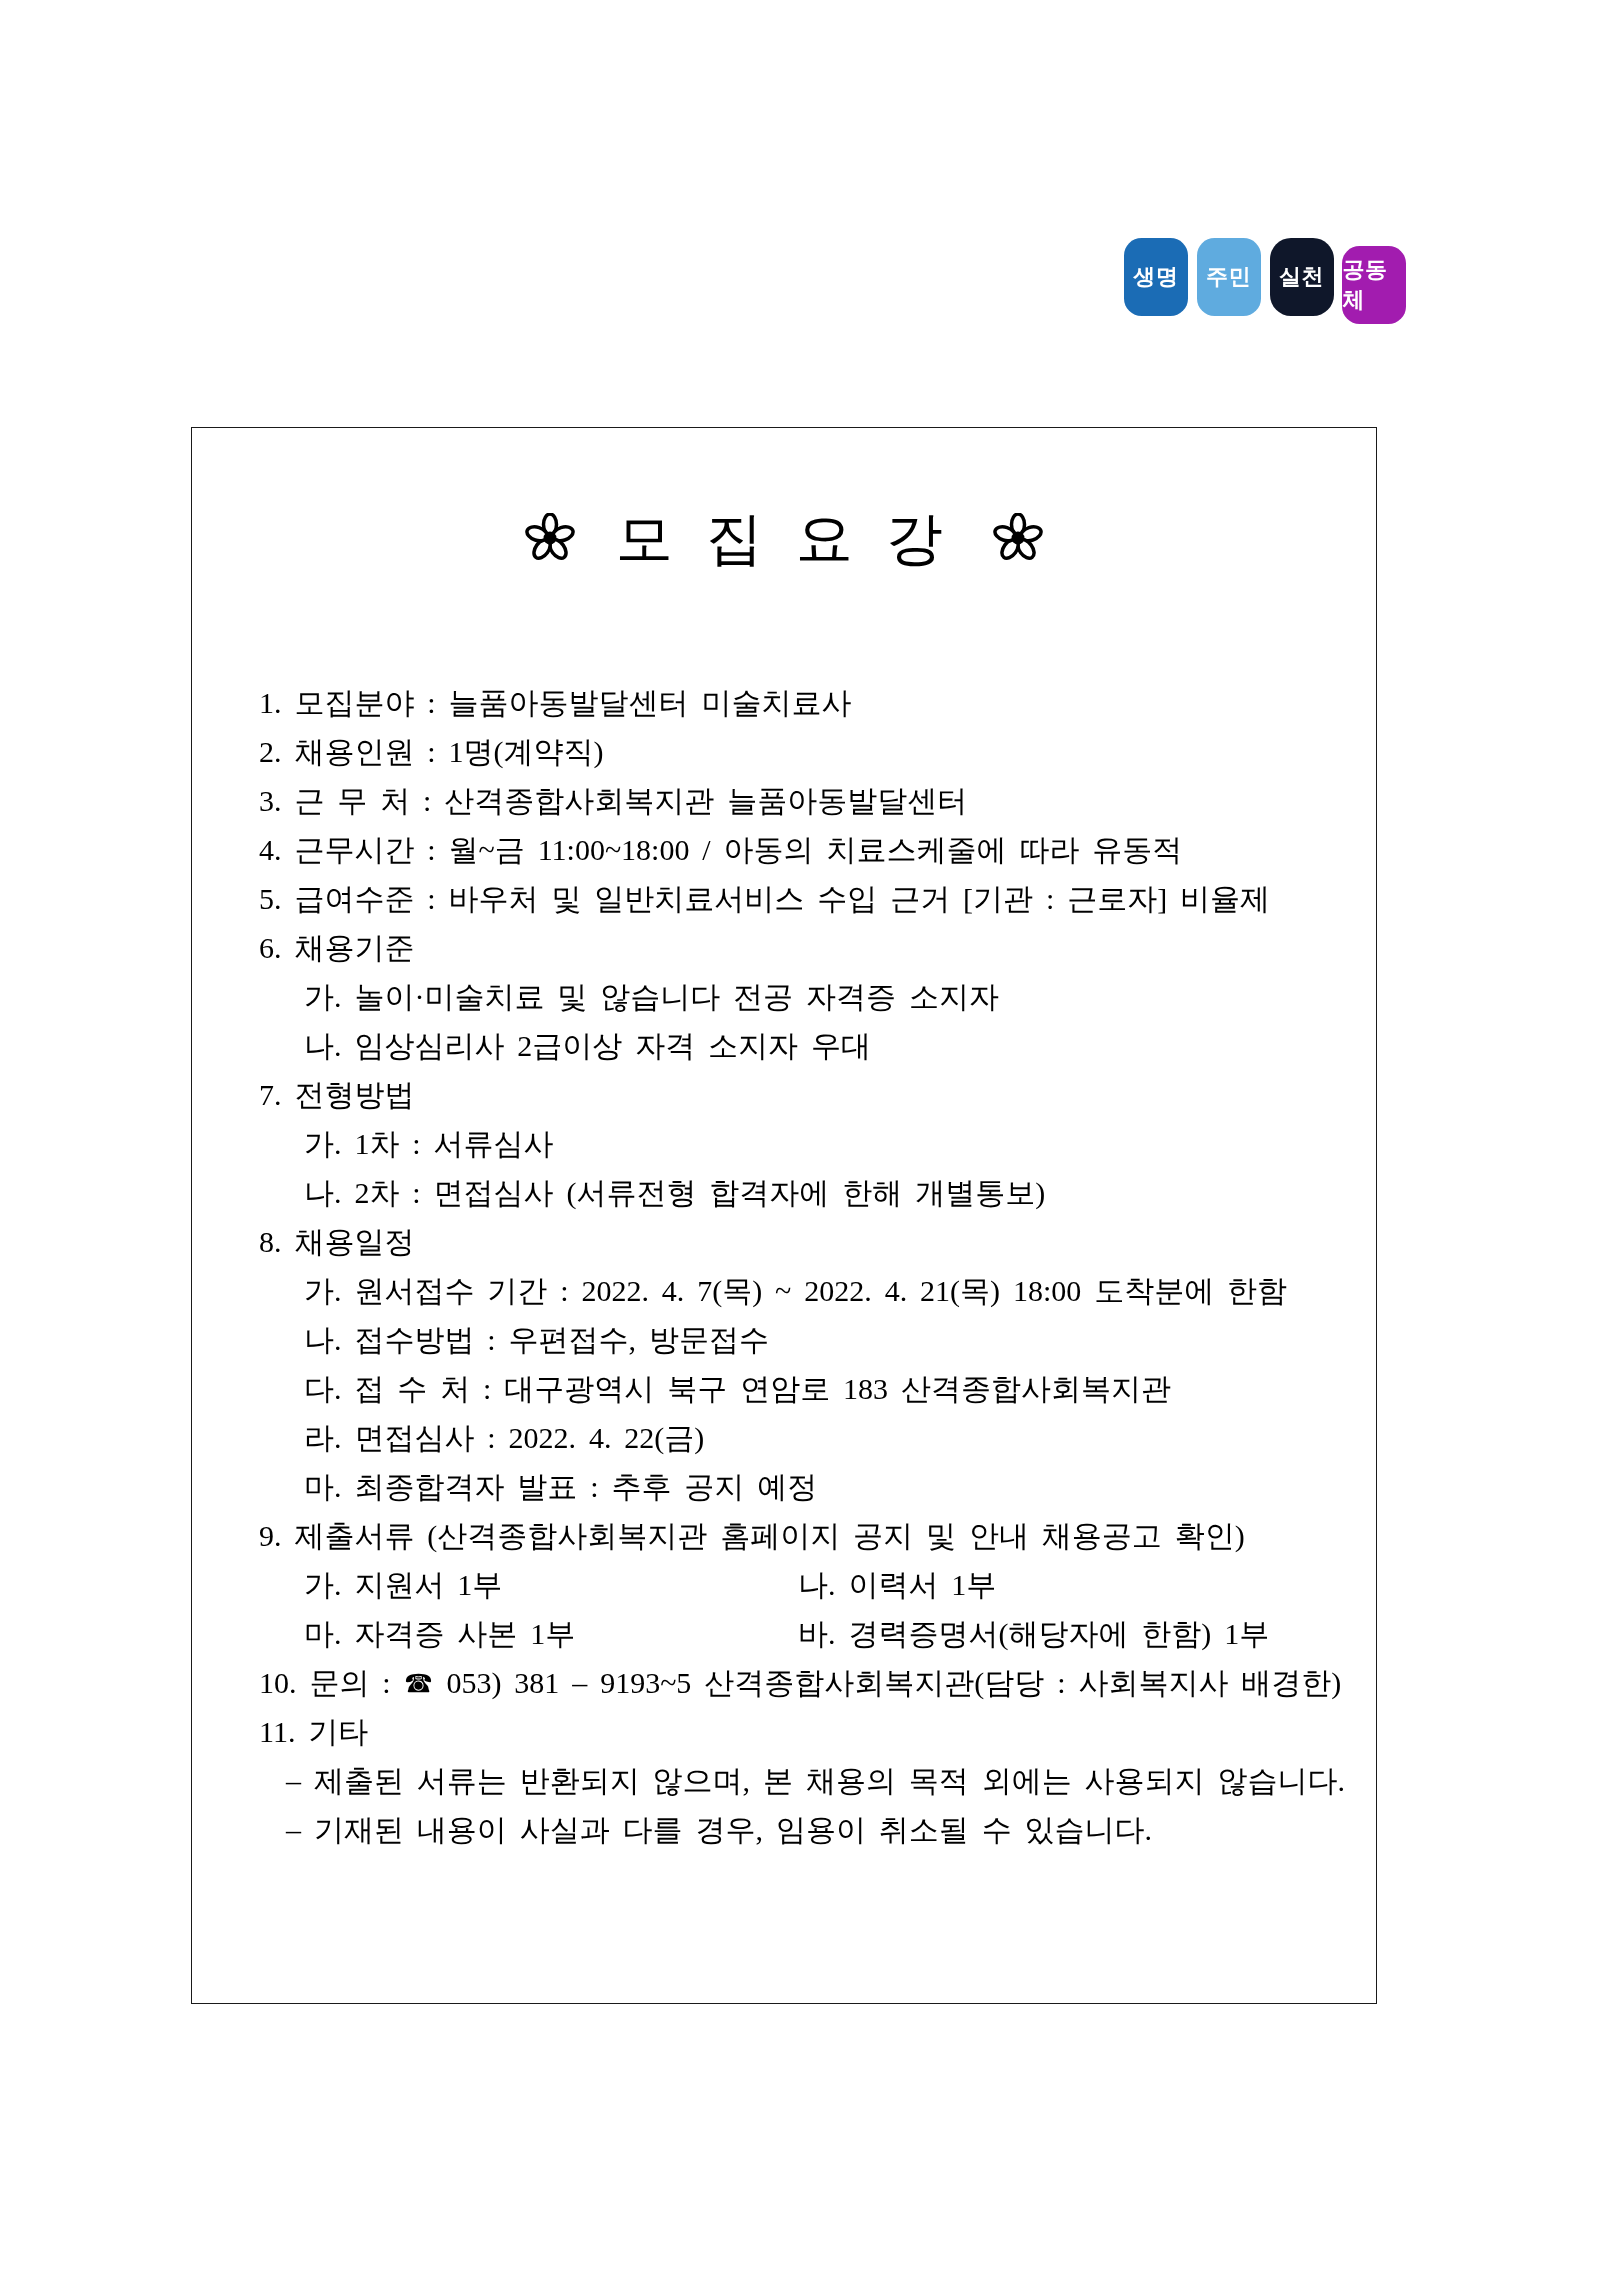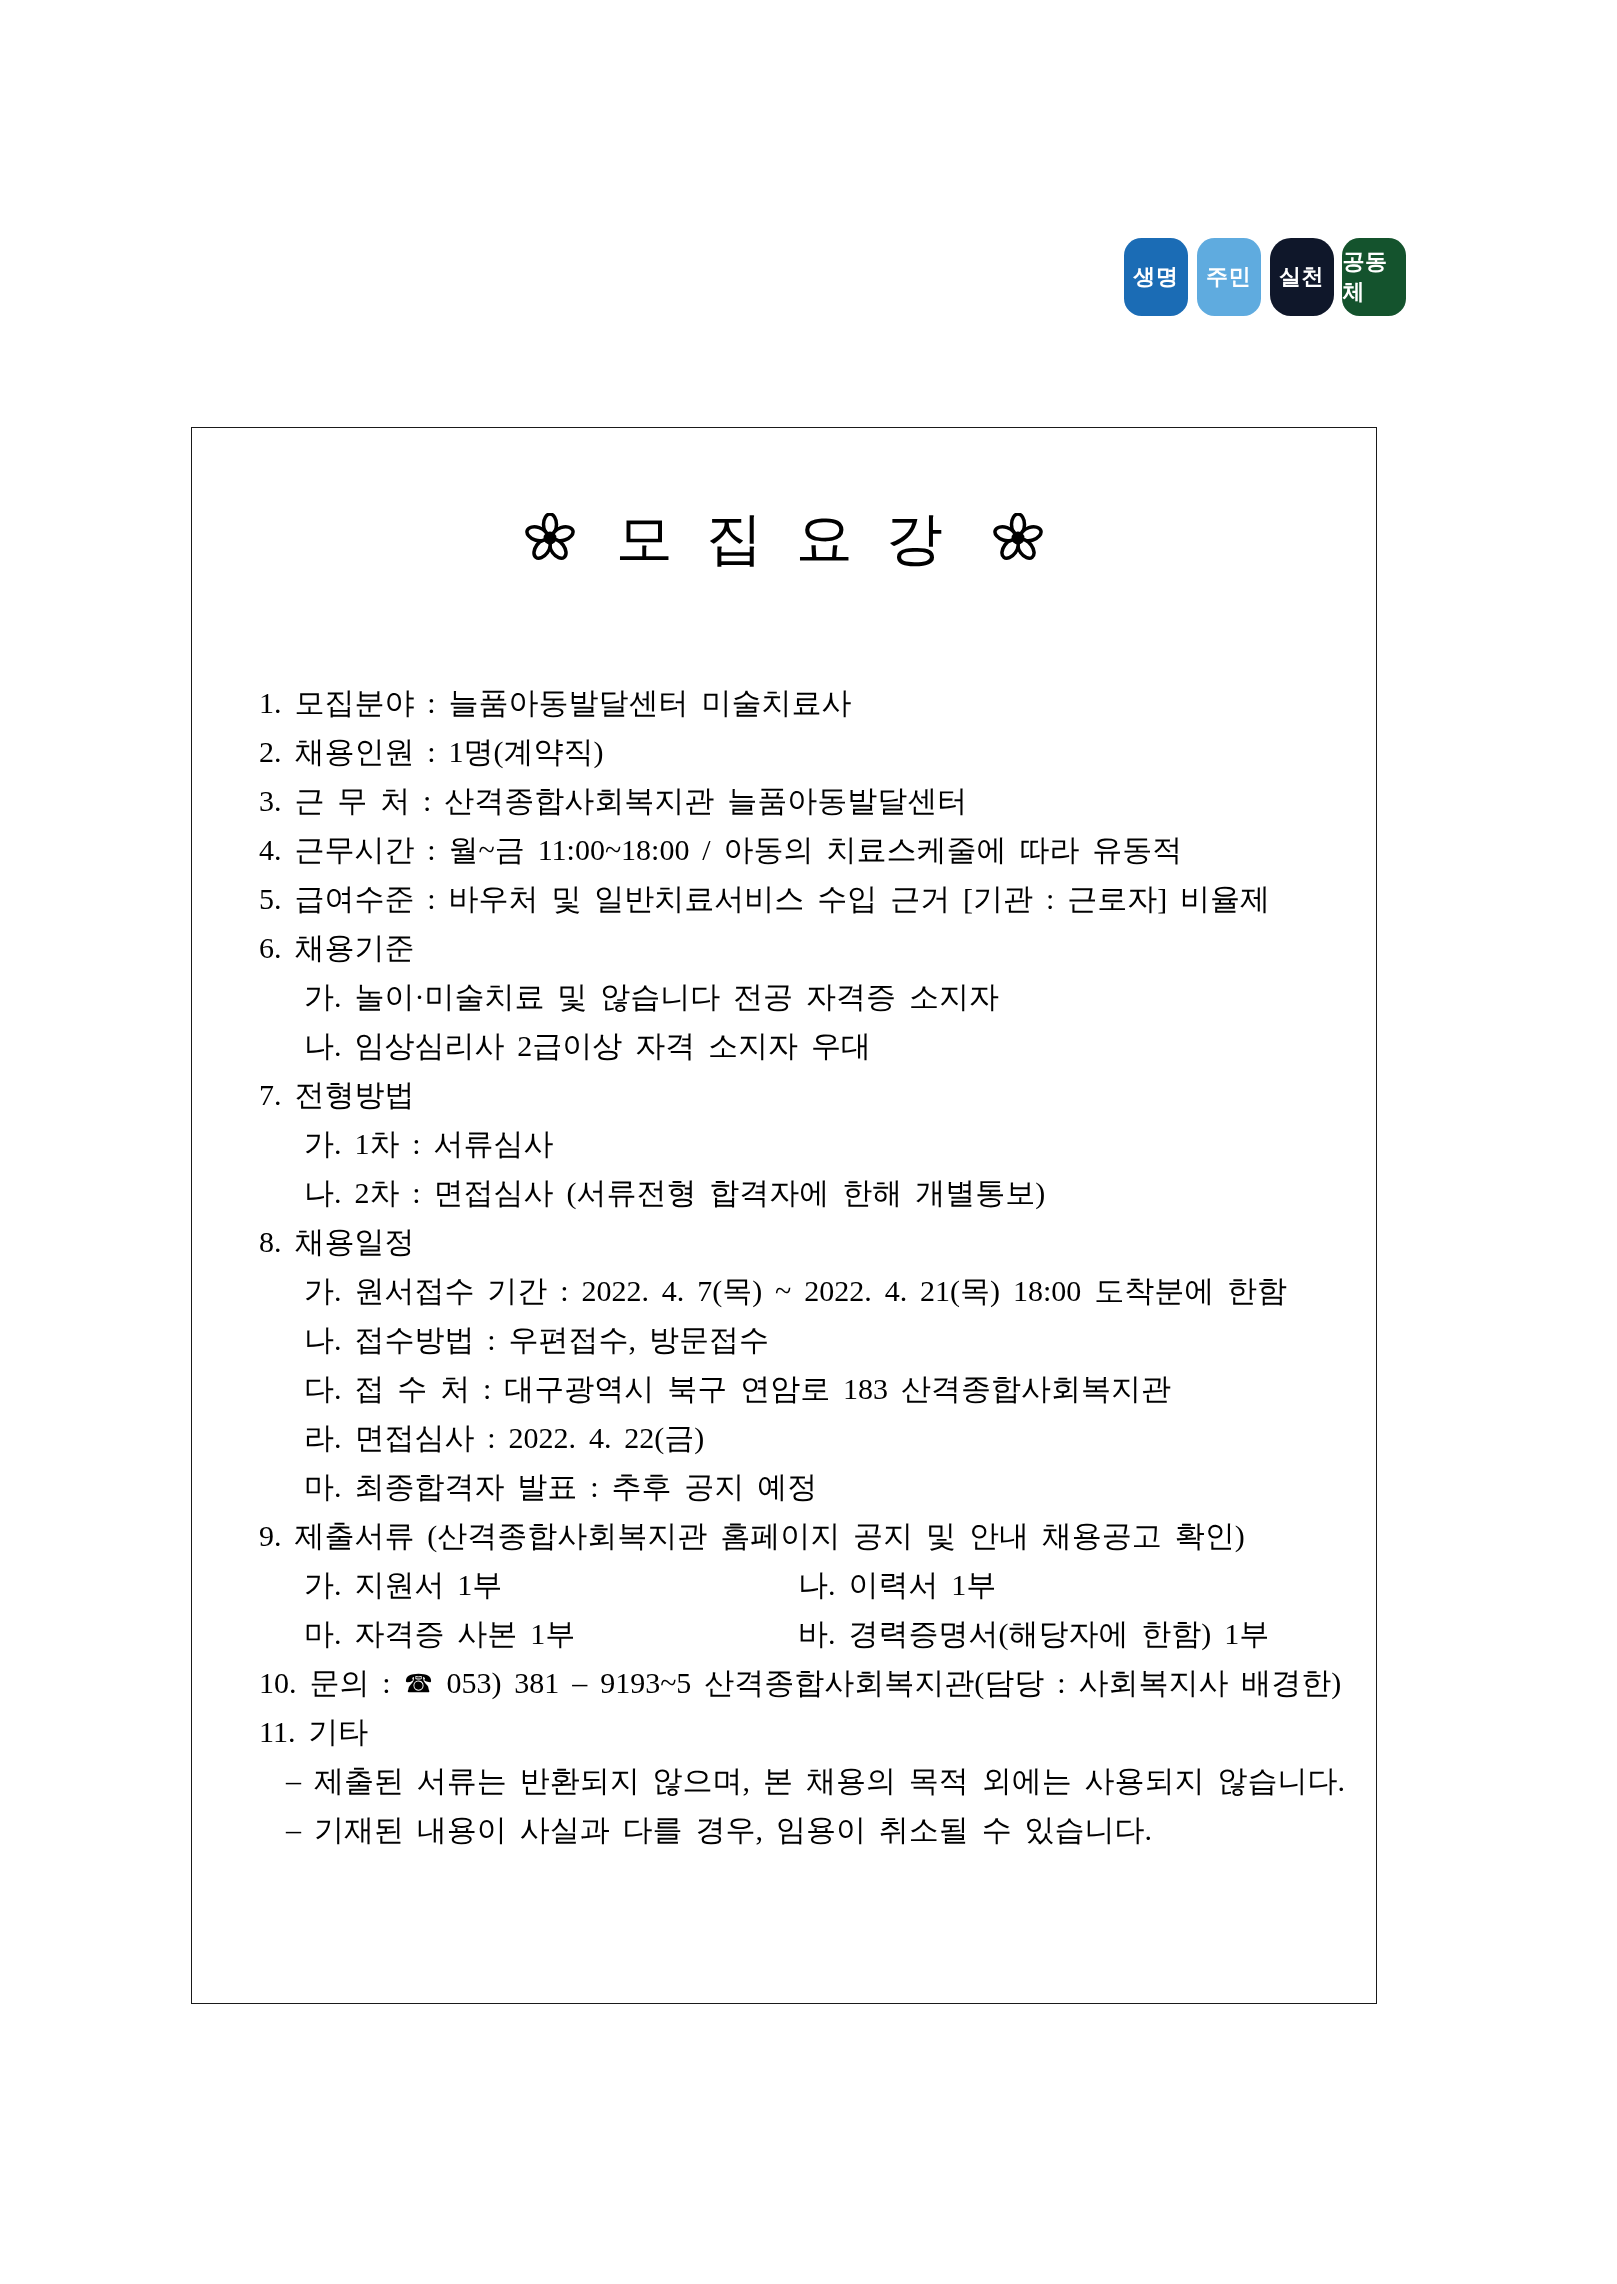--- a/index.html
+++ b/index.html
@@ -66,21 +66,21 @@
 </style>
 </head>
 <body>
 
 <div class="page">
 
   <div class="badge-row">
     <div class="badge" style="background: rgb(27, 108, 181);">생명</div>
     <div class="badge" style="background: rgb(95, 171, 223);">주민</div>
     <div class="badge" style="background: #0f172a; border-radius: 21px;">실천</div>
-    <div class="badge" style="background: #14532d;">공동체</div>
+    <div class="badge" style="background: #a21caf; margin-top: 8px;">공동체</div>
   </div>
 
   <div class="doc-box">
 
     <div class="doc-title">
       <span class="flower-icon">
         <svg viewBox="0 0 100 100">
           <g stroke="#000" stroke-width="7" fill="#fff">
             <ellipse cx="50" cy="23" rx="13" ry="21"></ellipse>
             <ellipse cx="50" cy="23" rx="13" ry="21" transform="rotate(72 50 50)"></ellipse>

